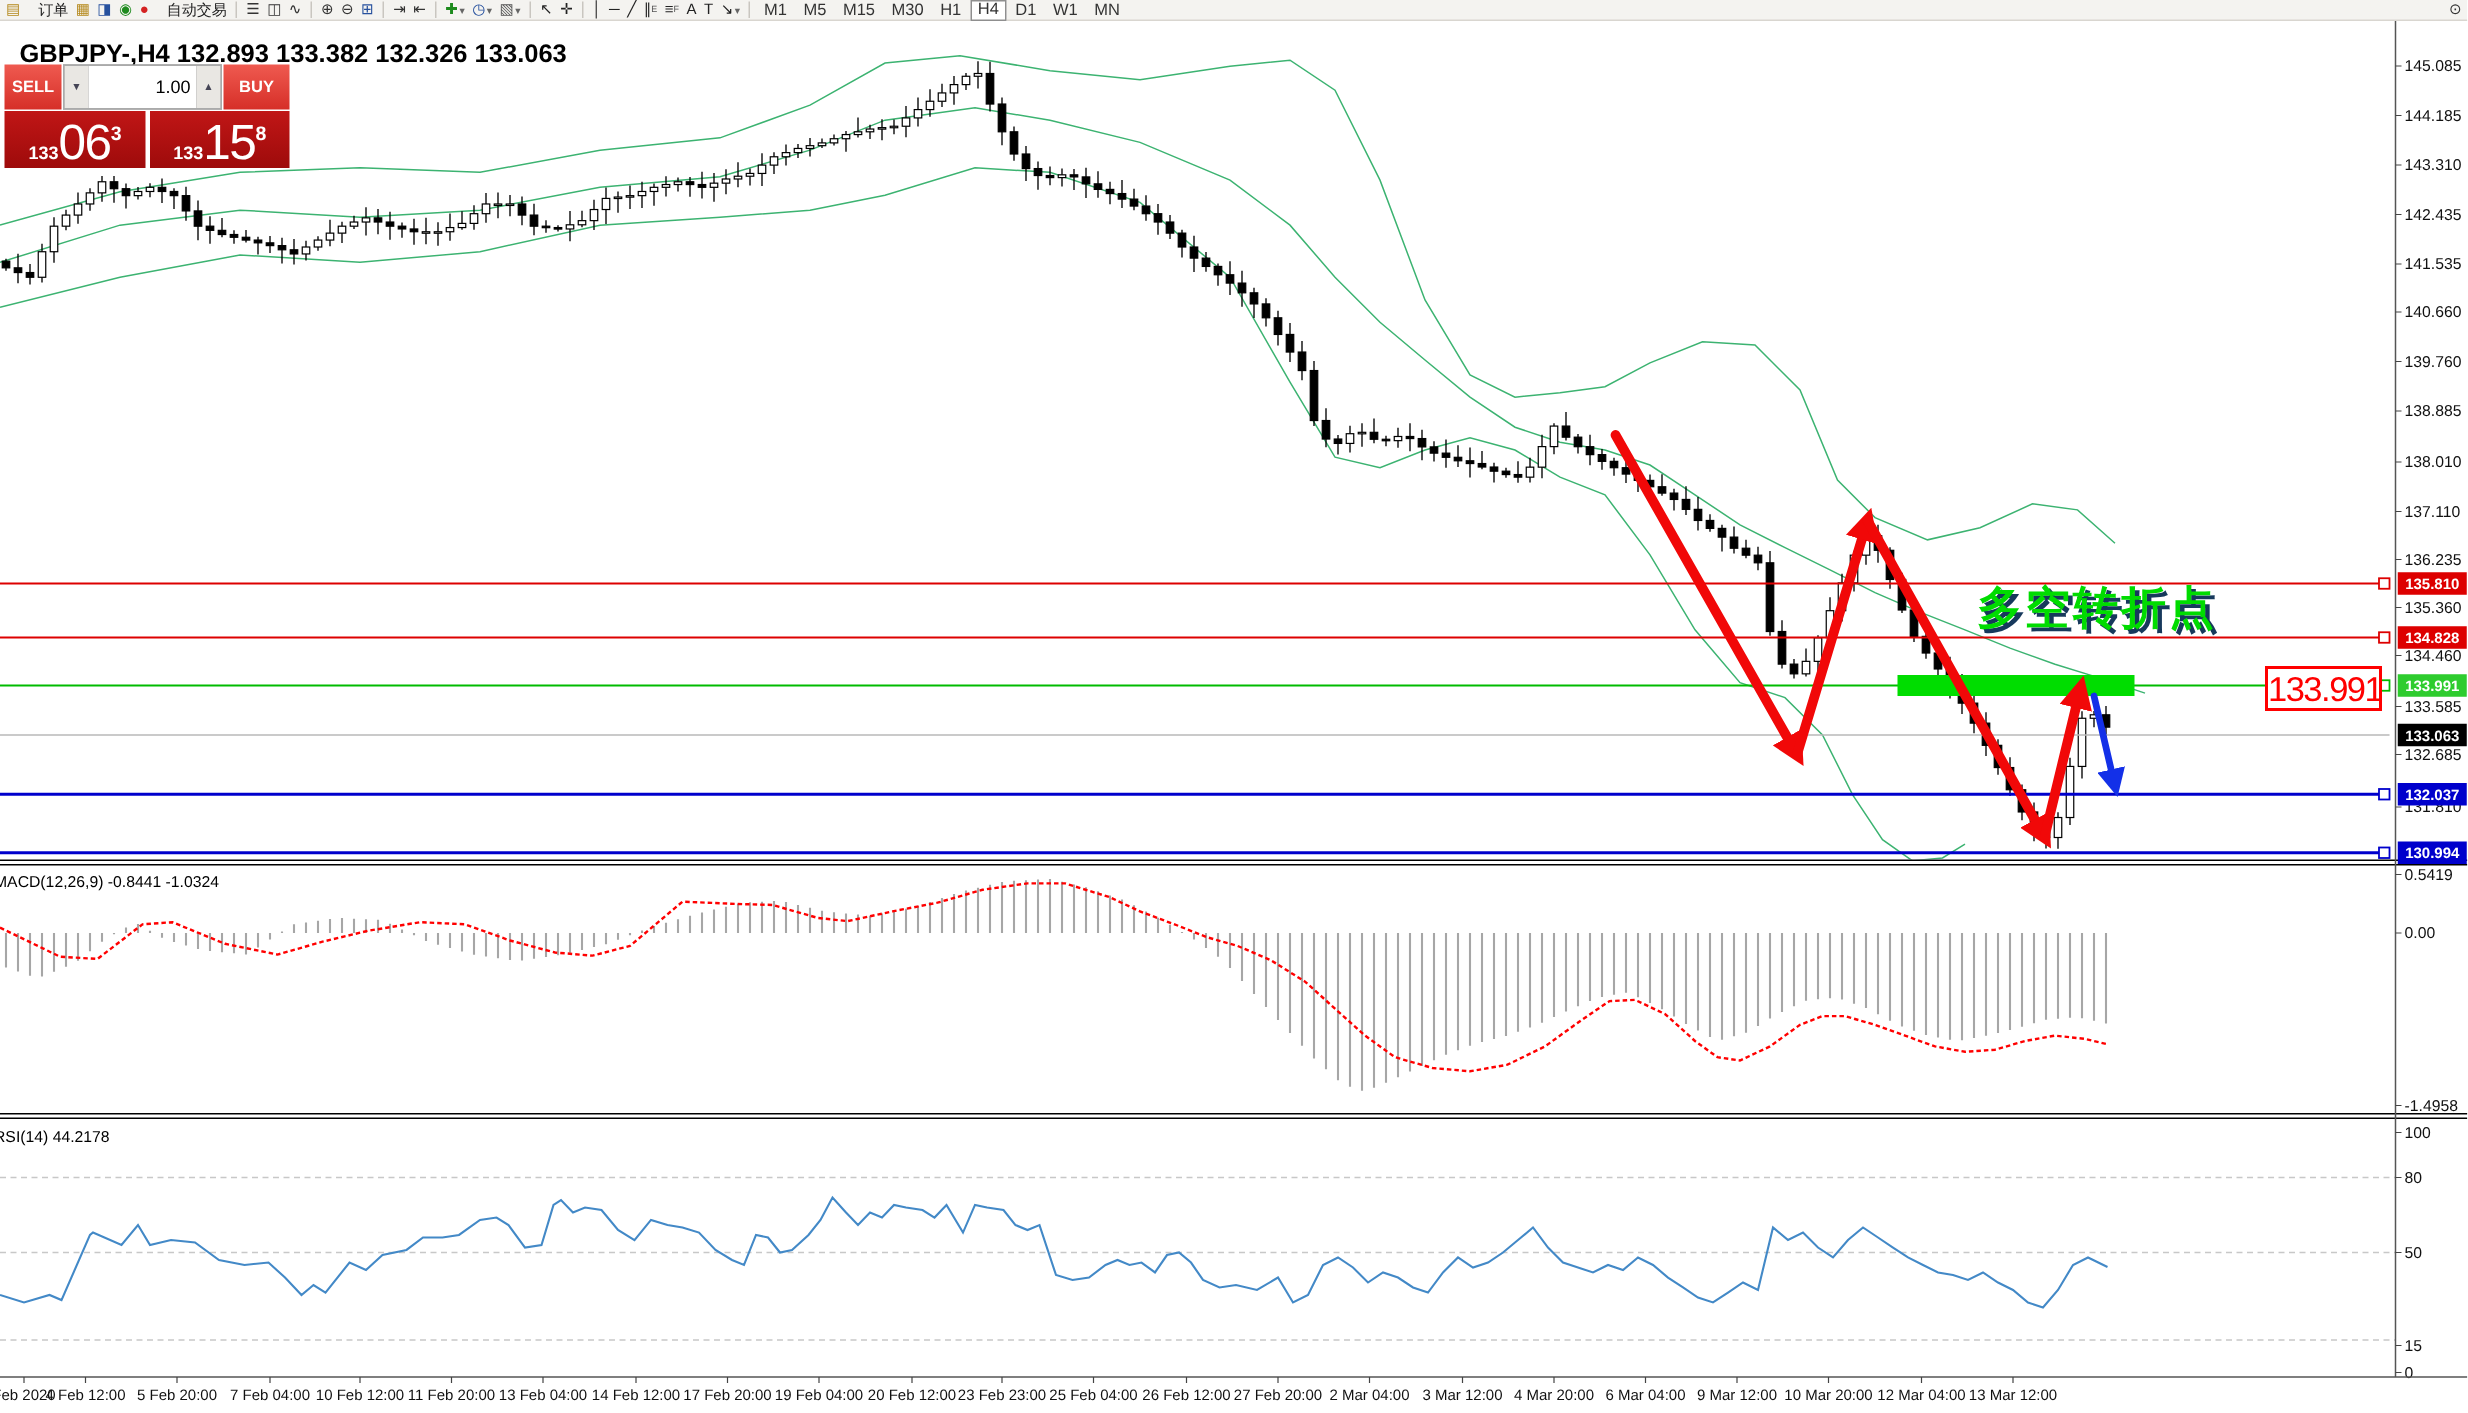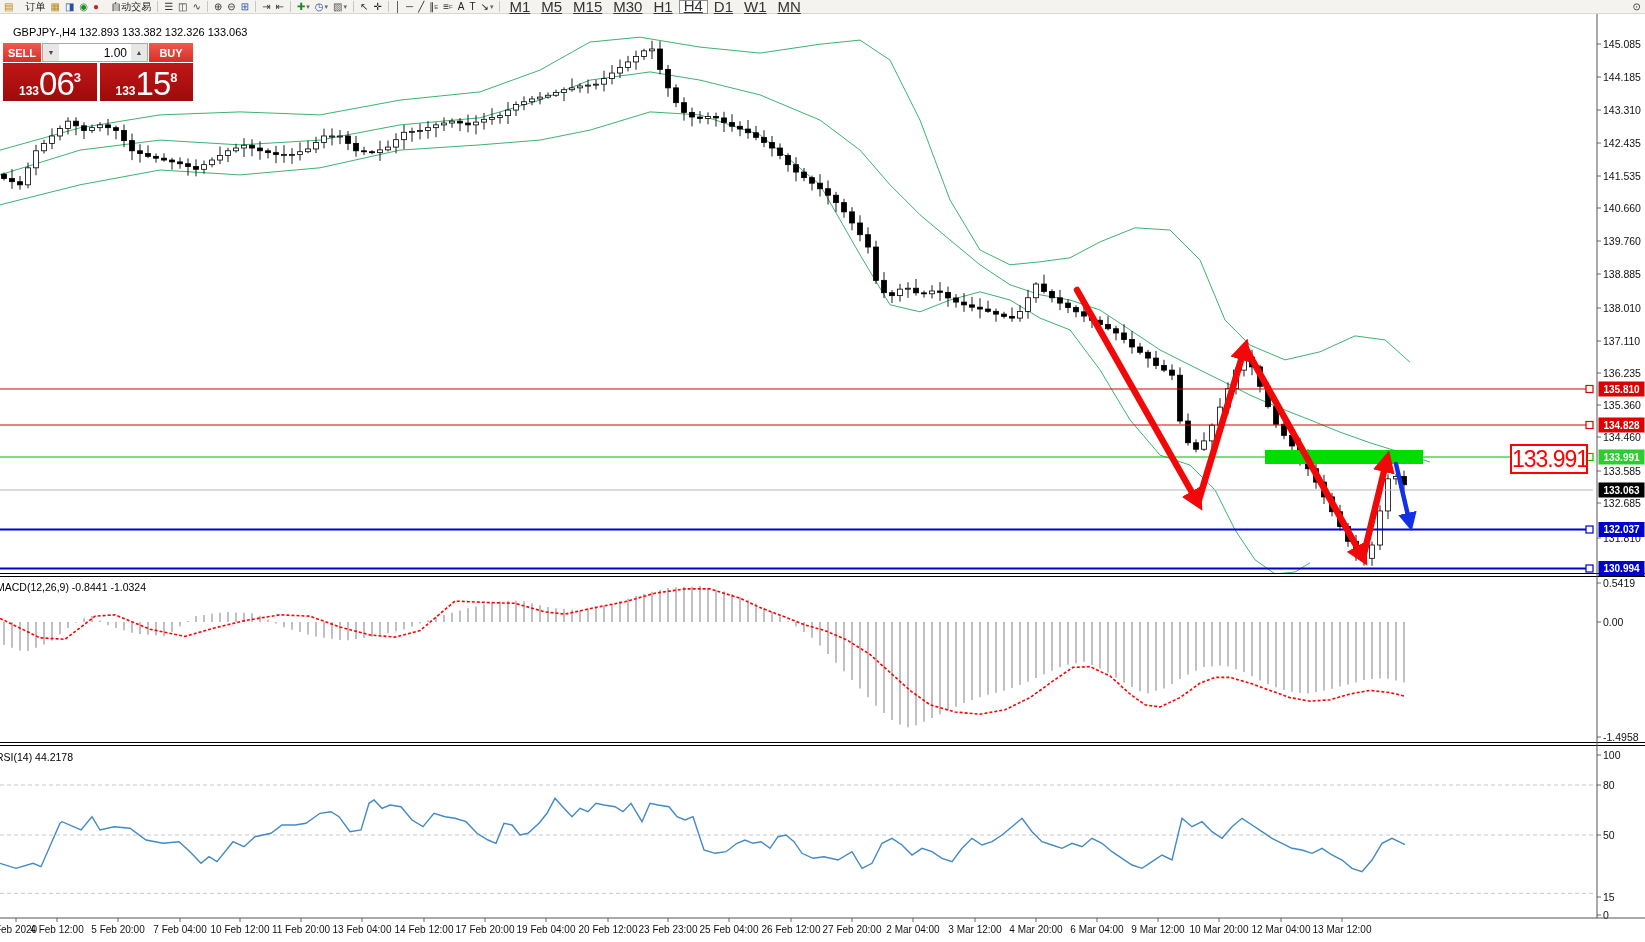--- a/index.html
+++ b/index.html
@@ -7,29 +7,29 @@
        font-family:"Liberation Sans",sans-serif;}
   
   #toolbar{position:absolute;left:0;top:0;width:1645px;height:14px;background:#f4f3f0;
            border-bottom:1px solid #d9d6d0;display:flex;align-items:center;gap:1px;
            padding:0 2px;box-sizing:border-box;z-index:30;font-size:10px;}
   .tb-item{display:flex;align-items:center;height:12px;padding:0 2px;color:#444;cursor:default;}
   .tb-item .glyph{font-size:10px;line-height:12px;}
   .tb-item .lbl{font-size:10px;margin-left:12px;color:#222;}
   .tb-item .dd{font-size:7px;color:#666;margin-left:1px;}
   .tb-sep{width:1px;height:11px;background:#c9c6c0;margin:0 3px;}
-  .tb-tf{padding:0 5px;height:12px;line-height:12px;font-size:15px;color:#333;text-decoration:underline;}
+  .tb-tf{padding:0 5px;height:12px;line-height:12px;font-size:11px;color:#333;}
   .tb-tf.active{background:#fff;border:1px solid #8f8f8f;line-height:10px;padding:0 4px;}
   .tb-spacer{flex:1;}
   
   #chart-svg{position:absolute;left:0;top:0;z-index:1;}
-  #symbol-line{position:absolute;left:13px;top:26px;z-index:5;font-size:11px;font-weight:normal;
+  #symbol-line{position:absolute;left:13px;top:26px;z-index:5;font-size:17px;font-weight:bold;
                color:#000;letter-spacing:0px;}
   #trade-widget{position:absolute;left:3px;top:43px;width:190px;z-index:6;}
-  #tw-row1{display:flex;height:19px;}
+  #tw-row1{display:flex;height:30px;}
   .tw-btn{background:linear-gradient(#ef5a50,#d62f28);color:#fff;font-size:11px;font-weight:bold;
           display:flex;align-items:center;justify-content:center;}
   #tw-sell-btn{width:38px;}
   #tw-buy-btn{width:44px;}
   #tw-vol{flex:1;display:flex;background:#737373;border:1px solid #aaa;box-sizing:border-box;margin:0 1px;}
   .tw-spin{width:16px;background:#e9e7e3;color:#445;font-size:7px;display:flex;align-items:center;
            justify-content:center;}
   #tw-vol-value{flex:1;border:none;outline:none;font-size:12px;text-align:right;padding:0 4px 0 0;
                 width:40px;font-family:"Liberation Sans",sans-serif;}
   #tw-row2{display:flex;gap:3px;margin-top:1px;}
@@ -904,14 +904,15 @@
           <span class="tw-sup">3</span>
       </div>
       <div class="tw-panel" id="tw-buy-panel">
         <span class="tw-base">133</span>
           <span class="tw-big">15</span>
           <span class="tw-sup">8</span>
       </div>
     </div>
   </div>
 
+  <div id="annotation-text">多空转折点</div>
   <div id="price-callout">133.991</div>
 </div>
 
 </body></html>

